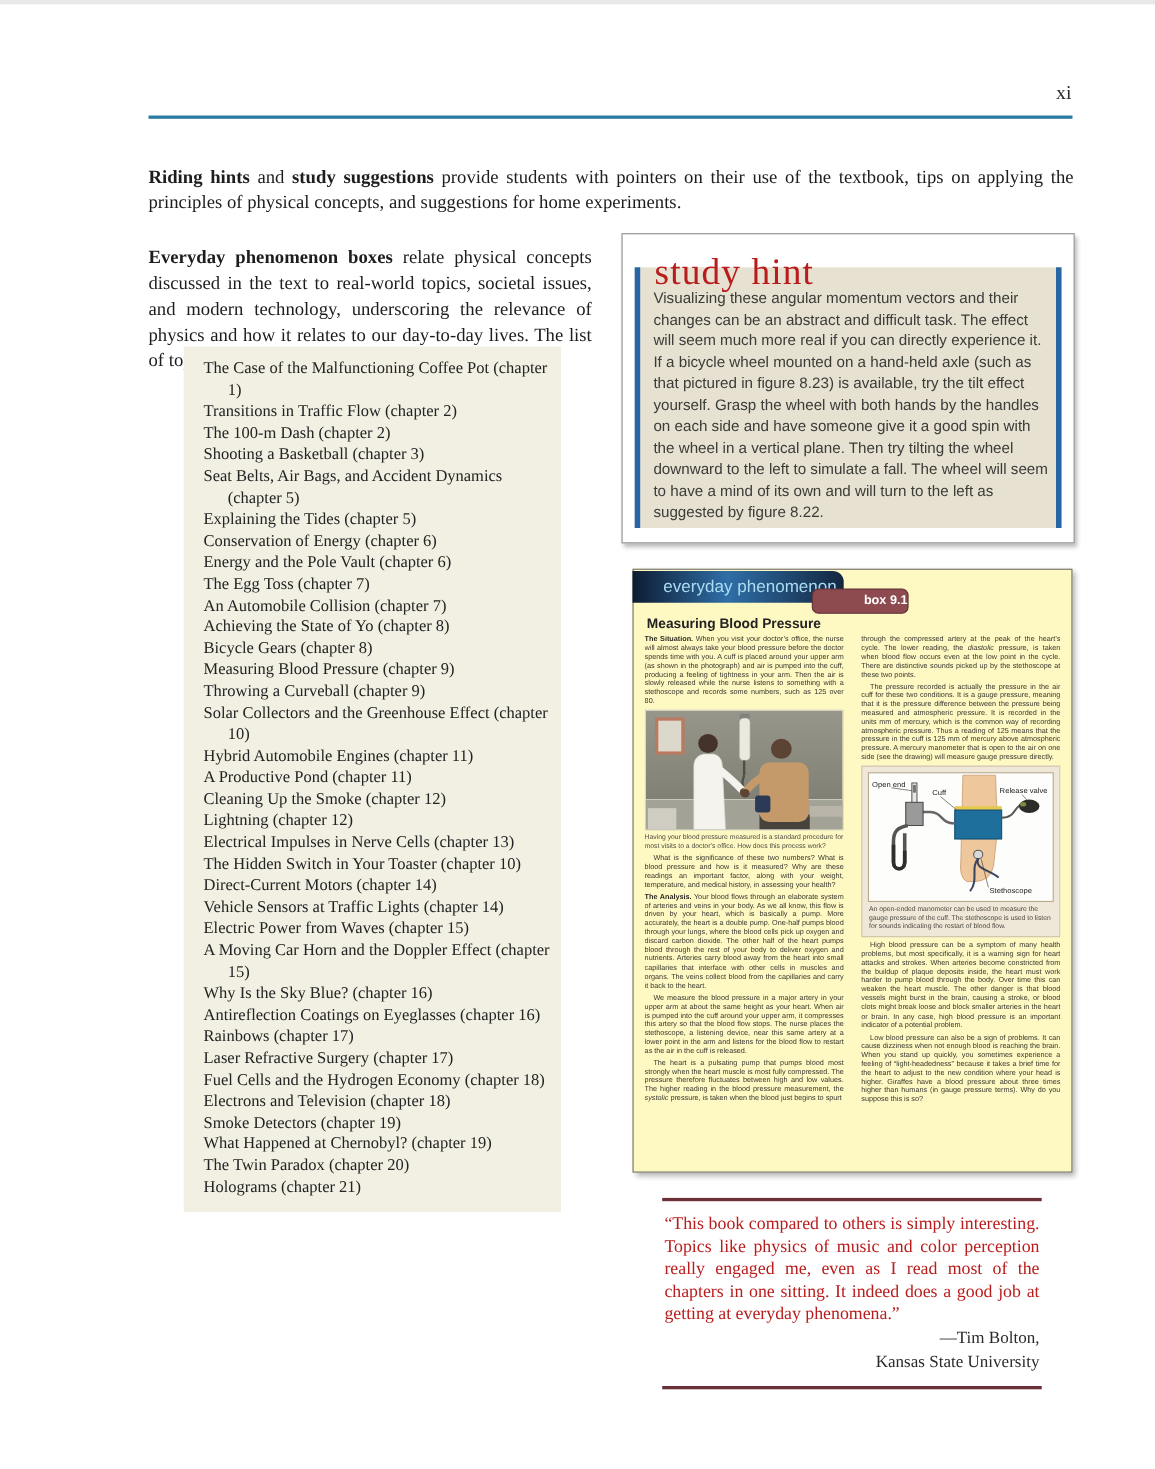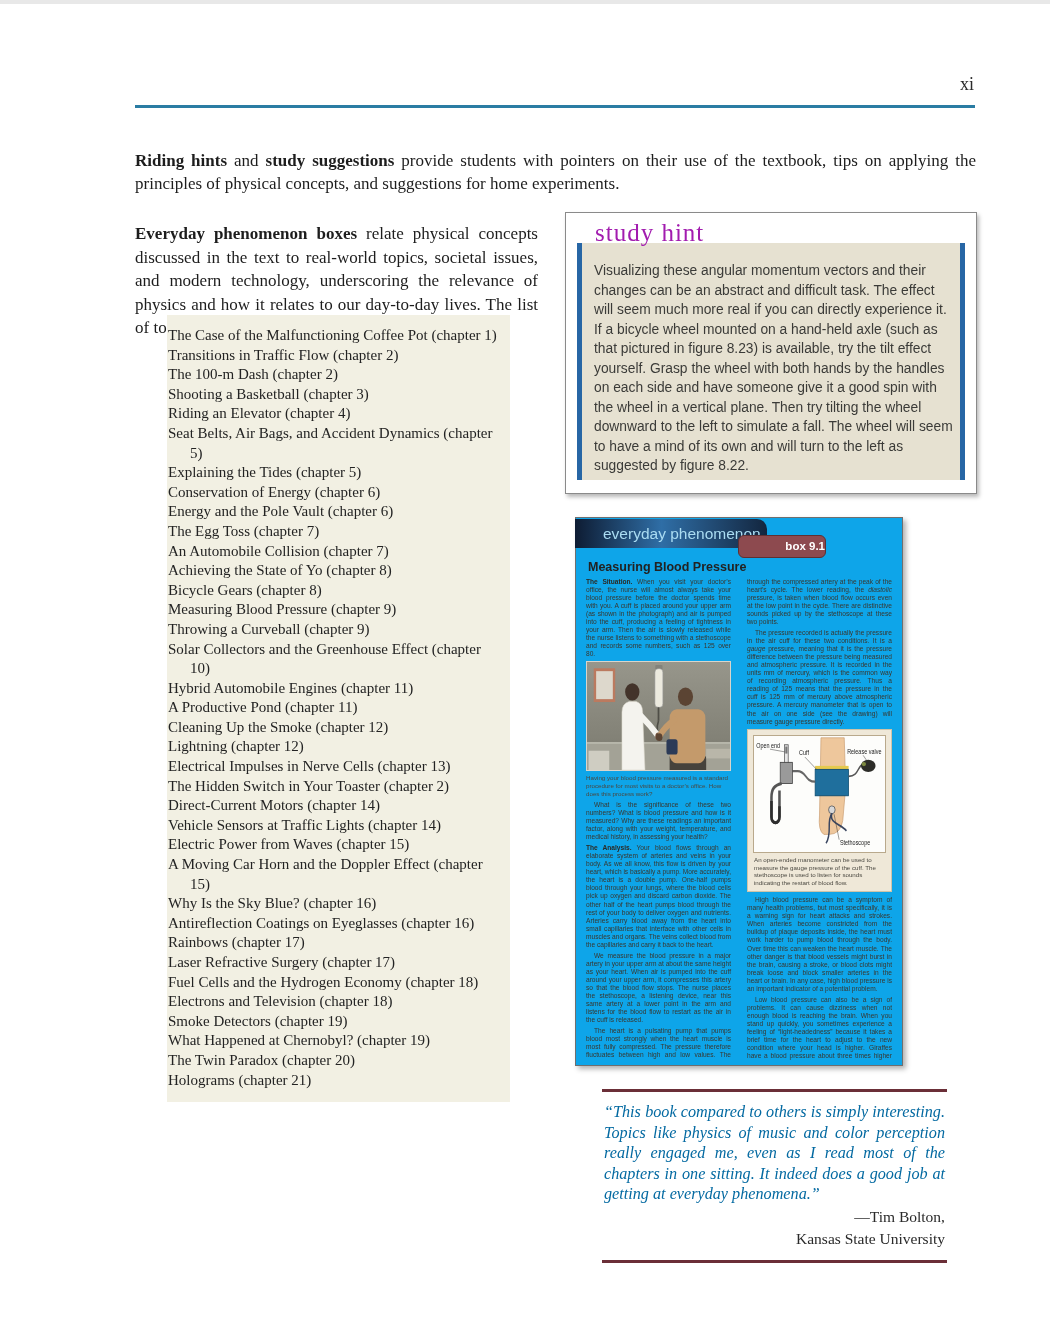--- a/index.html
+++ b/index.html
@@ -10,35 +10,35 @@
   .folio{position:absolute;top:70px;right:76px;font-size:18px;color:#2b2b2b;}
   .top-rule{position:absolute;left:135px;width:840px;top:101px;height:3px;background:#2a7ca3;}
 
   
   .para1{position:absolute;left:135px;top:128px;width:841px;font-size:17px;line-height:23px;text-align:justify;}
   .para2{position:absolute;left:135px;top:201px;width:403px;font-size:17px;line-height:23.5px;text-align:justify;}
   .para1 b,.para2 b{font-weight:bold;}
 
   
   .topics-box{position:absolute;left:167px;top:311px;width:343px;background:#f2f0e3;
-              padding:11px 9px 12px 1px;box-sizing:border-box;}
+              padding:11px 9px 12px 18px;box-sizing:border-box;}
   .topic{font-size:15px;line-height:19.6px;color:#232323;padding-left:22px;text-indent:-22px;}
 
   
   .sh-box{position:absolute;left:565px;top:208px;width:412px;height:282px;background:#fff;
           border:1px solid #8a8a8a;box-shadow:2px 3px 4px rgba(0,0,0,.28);box-sizing:border-box;}
   .sh-inner{position:absolute;left:11px;right:11px;top:30px;bottom:13px;background:#e6e1d1;
             border-left:5px solid #2766a5;border-right:5px solid #2766a5;}
-  .sh-title{position:absolute;top:6px;left:29px;font-family:"Liberation Serif",serif;
-            font-size:25px;color:#a21caf;z-index:2;letter-spacing:1px;}
+  .sh-title{position:absolute;top:16px;left:29px;font-family:"Liberation Serif",serif;
+            font-size:34px;color:#b91c1c;z-index:2;letter-spacing:1px;}
   .sh-body{position:absolute;top:48px;left:28px;right:22px;font-family:"Liberation Sans",sans-serif;
            font-size:13.8px;line-height:19.5px;color:#3b3b38;z-index:2;}
 
   
-  .ep-box{position:absolute;left:575px;top:513px;width:328px;height:549px;background:#0ea5e9;
+  .ep-box{position:absolute;left:575px;top:513px;width:400px;height:549px;background:#fef9c3;
           border:1px solid #6f6f6f;box-shadow:3px 3px 5px rgba(0,0,0,.3);box-sizing:border-box;}
   .ep-banner{position:absolute;left:-1px;top:1px;width:192px;height:29px;
              background:linear-gradient(90deg,#0e1c33 0%,#2f6ea6 45%,#13263f 100%);
              border-radius:0 10px 13px 0;color:#aadcf2;font-family:"Liberation Sans",sans-serif;
              font-size:15.5px;line-height:29px;padding-left:28px;box-sizing:border-box;z-index:1;}
   .ep-badge{position:absolute;left:162px;top:17px;width:86px;height:21px;background:#8d4a4f;
             border:1px solid #5f3033;border-radius:6px;color:#fff;font-family:"Liberation Sans",sans-serif;
             font-size:11.5px;font-weight:bold;text-align:right;line-height:21px;z-index:2;}
   .ep-title{position:absolute;left:12px;top:42px;font-family:"Liberation Sans",sans-serif;
             font-size:12.5px;font-weight:bold;color:#222;}
@@ -54,21 +54,21 @@
   .ep-photo{width:100%;height:110px;border:1px solid #d8d5cc;box-sizing:border-box;margin:1px 0 3px 0;display:block;}
 
   
   .ep-figure{background:#efe8d8;border:1px solid #cfc4a8;padding:5px 5px 3px 5px;margin:2px 0 4px 0;}
   .ep-figure svg{display:block;width:100%;height:118px;background:#fdfdfb;border:1px solid #b9a98c;box-sizing:border-box;}
   .ep-figure .ep-caption{margin:3px 1px 1px 1px;}
 
   
   .quote{position:absolute;left:602px;top:1085px;width:345px;}
   .q-rule{height:3px;background:#6b2f38;}
-  .q-text{font-size:16.2px;line-height:20.5px;font-style:italic;text-align:justify;color:#0369a1;margin:10px 2px 2px 2px;}
+  .q-text{font-size:16.2px;line-height:20.5px;text-align:justify;color:#b91c1c;margin:10px 2px 2px 2px;}
   .q-attr{font-size:15.5px;line-height:20px;text-align:right;color:#2a2a2a;margin:2px 2px 0 0;}
   .q-rule.bottom{margin-top:11px;}
 </style>
 </head>
 <body>
 
 <div class="page">
 
   <div class="folio">xi</div>
   <div class="top-rule"></div>
@@ -76,38 +76,37 @@
   <p class="para1"><b>Riding hints</b><span> and </span><b>study suggestions</b><span> provide students with pointers on their use of the textbook, tips on applying the principles of physical concepts, and suggestions for home experiments.</span></p>
 
   <p class="para2"><b>Everyday phenomenon boxes</b><span> relate physical concepts discussed in the text to real-world topics, societal issues, and modern technology, underscoring the relevance of physics and how it relates to our day-to-day lives. The list of topics includes:</span></p>
 
   <div class="topics-box">
     <div>
         <div class="topic">The Case of the Malfunctioning Coffee Pot (chapter 1)</div>
         <div class="topic">Transitions in Traffic Flow (chapter 2)</div>
         <div class="topic">The 100-m Dash (chapter 2)</div>
         <div class="topic">Shooting a Basketball (chapter 3)</div>
-        <div class="topic">Riding an Elevator (chapter 4)</div>
         <div class="topic">Seat Belts, Air Bags, and Accident Dynamics (chapter 5)</div>
         <div class="topic">Explaining the Tides (chapter 5)</div>
         <div class="topic">Conservation of Energy (chapter 6)</div>
         <div class="topic">Energy and the Pole Vault (chapter 6)</div>
         <div class="topic">The Egg Toss (chapter 7)</div>
         <div class="topic">An Automobile Collision (chapter 7)</div>
         <div class="topic">Achieving the State of Yo (chapter 8)</div>
         <div class="topic">Bicycle Gears (chapter 8)</div>
         <div class="topic">Measuring Blood Pressure (chapter 9)</div>
         <div class="topic">Throwing a Curveball (chapter 9)</div>
         <div class="topic">Solar Collectors and the Greenhouse Effect (chapter 10)</div>
         <div class="topic">Hybrid Automobile Engines (chapter 11)</div>
         <div class="topic">A Productive Pond (chapter 11)</div>
         <div class="topic">Cleaning Up the Smoke (chapter 12)</div>
         <div class="topic">Lightning (chapter 12)</div>
         <div class="topic">Electrical Impulses in Nerve Cells (chapter 13)</div>
-        <div class="topic">The Hidden Switch in Your Toaster (chapter 2)</div>
+        <div class="topic">The Hidden Switch in Your Toaster (chapter 10)</div>
         <div class="topic">Direct-Current Motors (chapter 14)</div>
         <div class="topic">Vehicle Sensors at Traffic Lights (chapter 14)</div>
         <div class="topic">Electric Power from Waves (chapter 15)</div>
         <div class="topic">A Moving Car Horn and the Doppler Effect (chapter 15)</div>
         <div class="topic">Why Is the Sky Blue? (chapter 16)</div>
         <div class="topic">Antireflection Coatings on Eyeglasses (chapter 16)</div>
         <div class="topic">Rainbows (chapter 17)</div>
         <div class="topic">Laser Refractive Surgery (chapter 17)</div>
         <div class="topic">Fuel Cells and the Hydrogen Economy (chapter 18)</div>
         <div class="topic">Electrons and Television (chapter 18)</div>

